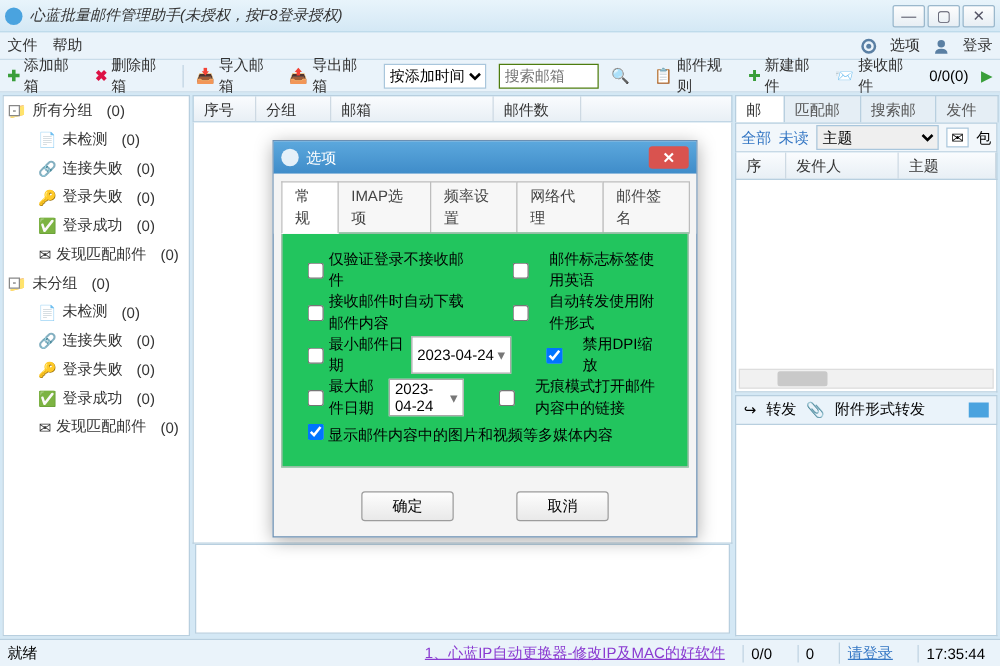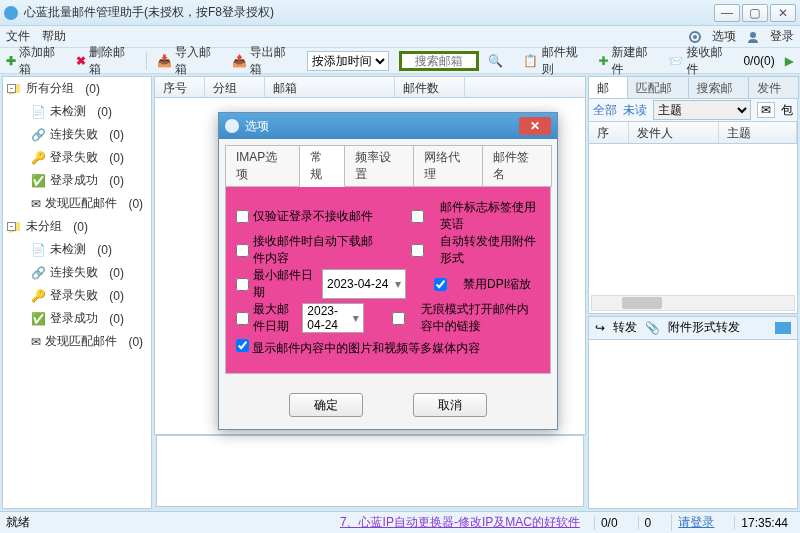--- a/index.html
+++ b/index.html
@@ -1,36 +1,36 @@
 <!DOCTYPE html>
 <html><head>
 <meta charset="utf-8">
 <style>
 * { margin: 0; padding: 0; box-sizing: border-box; font-family: "Microsoft YaHei", "SimSun", sans-serif; font-size: 12px; }
 body { background: #d4e8f5; width: 800px; height: 533px; overflow: hidden; position: relative; }
 
 
 .titlebar { height: 26px; background: linear-gradient(#e8f4fb, #d4e8f5); display: flex; align-items: center; padding: 0 4px; border-bottom: 1px solid #b8d6e8; }
 .titlebar .icon { width: 14px; height: 14px; background: #4aa3df; border-radius: 50%; margin-right: 6px; }
-.titlebar .title { flex: 1; color: #333; }
+.titlebar .title { flex: 1; color: #333; font-style: italic; }
 .titlebar .winbtns { display: flex; gap: 2px; }
 .titlebar .winbtn { width: 26px; height: 18px; background: linear-gradient(#fdfdfd,#e7eef4); border: 1px solid #9bb8cc; border-radius: 2px; display: flex; align-items: center; justify-content: center; color: #556; cursor: pointer; }
 
 
 .menubar { height: 22px; background: #eaf3fa; display: flex; align-items: center; padding: 0 6px; gap: 12px; border-bottom: 1px solid #c9dce9; }
 .menubar .menu-item { color: #333; cursor: pointer; }
 .menubar .right { margin-left: auto; display: flex; gap: 10px; align-items: center; }
 
 
 .toolbar { height: 26px; background: #eaf3fa; display: flex; align-items: center; padding: 0 6px; gap: 10px; border-bottom: 1px solid #c9dce9; }
 .toolbar .tbtn { display: flex; align-items: center; gap: 3px; cursor: pointer; color: #333; }
 .toolbar .green-plus { color: #3a9e3a; font-weight: bold; }
 .toolbar .red-x { color: #d14; font-weight: bold; }
 .toolbar select { height: 20px; border: 1px solid #a9c6dc; background: #fff; font-size: 12px; }
-.toolbar input[type=text] { height: 20px; border: 3px solid #4d7c0f; padding: 0 4px; width: 80px; text-align: center; }
+.toolbar input[type=text] { height: 20px; border: 1px solid #4d7c0f; padding: 0 4px; width: 80px; }
 .toolbar .divider { width: 1px; height: 18px; background: #c0d4e2; }
 .toolbar .spacer { flex: 1; }
 
 
 .main { display: flex; height: calc(100% - 26px - 22px - 26px - 22px); }
 .sidebar { width: 150px; background: #fff; border: 1px solid #b8cfdf; margin: 2px; overflow: auto; }
 .tree-item { padding: 3px 4px 3px 18px; display: flex; align-items: center; gap: 4px; cursor: pointer; color: #333; position: relative; }
 .tree-item.root { padding-left: 4px; font-weight: normal; }
 .tree-item.child { padding-left: 28px; }
 .tree-toggle { position: absolute; left: 4px; width: 9px; height: 9px; border: 1px solid #888; background: #fff; display: flex; align-items: center; justify-content: center; font-size: 9px; line-height: 7px; color: #444; }
@@ -66,21 +66,21 @@
 .statusbar .link { color: #8a3bd1; text-decoration: underline; cursor: pointer; }
 .statusbar .cell { border-left: 1px solid #c0d4e2; padding: 0 6px; }
 .statusbar .login-link { color: #3577c4; text-decoration: underline; cursor: pointer; }
 .modal { position: absolute; left: 218px; top: 112px; width: 340px; background: #f4f4f4; border: 1px solid #6a8fb3; box-shadow: 0 3px 14px rgba(0,0,0,0.35); }
 .modal-title { height: 26px; background: linear-gradient(#5ca8dd,#3f8cc9); display: flex; align-items: center; padding: 0 6px; color: #fff; }
 .modal-title .icon { width: 14px; height: 14px; background: #fff; border-radius: 50%; margin-right: 6px; opacity: 0.85; }
 .modal-title .close { margin-left: auto; width: 32px; height: 18px; background: #d9534f; border-radius: 3px; display: flex; align-items: center; justify-content: center; color: #fff; cursor: pointer; font-weight: bold; }
 .modal-tabs { display: flex; padding: 6px 6px 0 6px; background: #f4f4f4; }
 .modal-tab { padding: 3px 10px; border: 1px solid #bdbdbd; background: #f7f7f7; margin-right: -1px; color: #444; cursor: pointer; }
 .modal-tab.active { background: #fff; border-bottom-color: #fff; position: relative; z-index: 1; }
-.modal-body { background: #ec4899; border: 1px solid #bdbdbd; margin: 0 6px 6px 6px; padding: 12px 10px; position: relative; top: -1px; }
+.modal-body { background: #22c55e; border: 1px solid #bdbdbd; margin: 0 6px 6px 6px; padding: 12px 20px; position: relative; top: -1px; }
 .opt-row { display: flex; align-items: center; height: 26px; gap: 6px; }
 .opt-col { display: flex; gap: 28px; }
 .opt-left { width: 170px; display: flex; align-items: center; gap: 4px; }
 .opt-right { display: flex; align-items: center; gap: 16px; }
 input[type=checkbox] { width: 13px; height: 13px; }
 .date-input { width: 92px; height: 30px; border: 1px solid #a9a9a9; padding: 0 4px; background: #fff; display: flex; align-items: center; justify-content: space-between; }
 .date-input .cal { color: #777; }
 .modal-buttons { display: flex; justify-content: center; gap: 50px; padding: 12px; }
 .modal-btn { width: 74px; height: 24px; background: linear-gradient(#fdfdfd,#e9e9e9); border: 1px solid #9c9c9c; border-radius: 3px; cursor: pointer; }
 
@@ -228,36 +228,36 @@
       <span>附件形式转发</span>
       <span style="margin-left:auto;width:16px;height:12px;background:#4aa3df"></span>
     </div>
     <div class="forward-body"></div>
   </div>
 </div>
 
 <div class="statusbar">
   <span>就绪</span>
   <div class="spacer"></div>
-  <span class="link">7、心蓝IP自动更换器-修改IP及MAC的好软件</span>
+  <span class="link">1、心蓝IP自动更换器-修改IP及MAC的好软件</span>
   <span class="cell">0/0</span>
   <span class="cell">0</span>
   <span class="cell login-link">请登录</span>
   <span class="cell">17:35:44</span>
 </div>
 
 <div class="modal">
   <div class="modal-title">
     <span class="icon"></span>
     <span>选项</span>
     <div class="close">✕</div>
   </div>
   <div class="modal-tabs">
+    <div class="modal-tab active">常规</div>
     <div class="modal-tab">IMAP选项</div>
-    <div class="modal-tab active">常规</div>
     <div class="modal-tab">频率设置</div>
     <div class="modal-tab">网络代理</div>
     <div class="modal-tab">邮件签名</div>
   </div>
   <div class="modal-body">
     <div class="opt-col">
       <label class="opt-left">
           <input type="checkbox" style="">
           <span>仅验证登录不接收邮件</span>
         </label>

